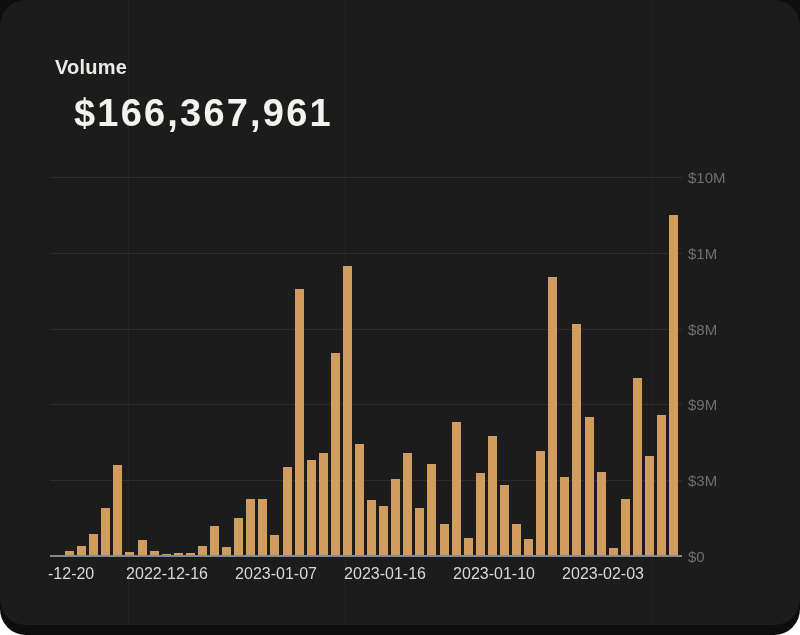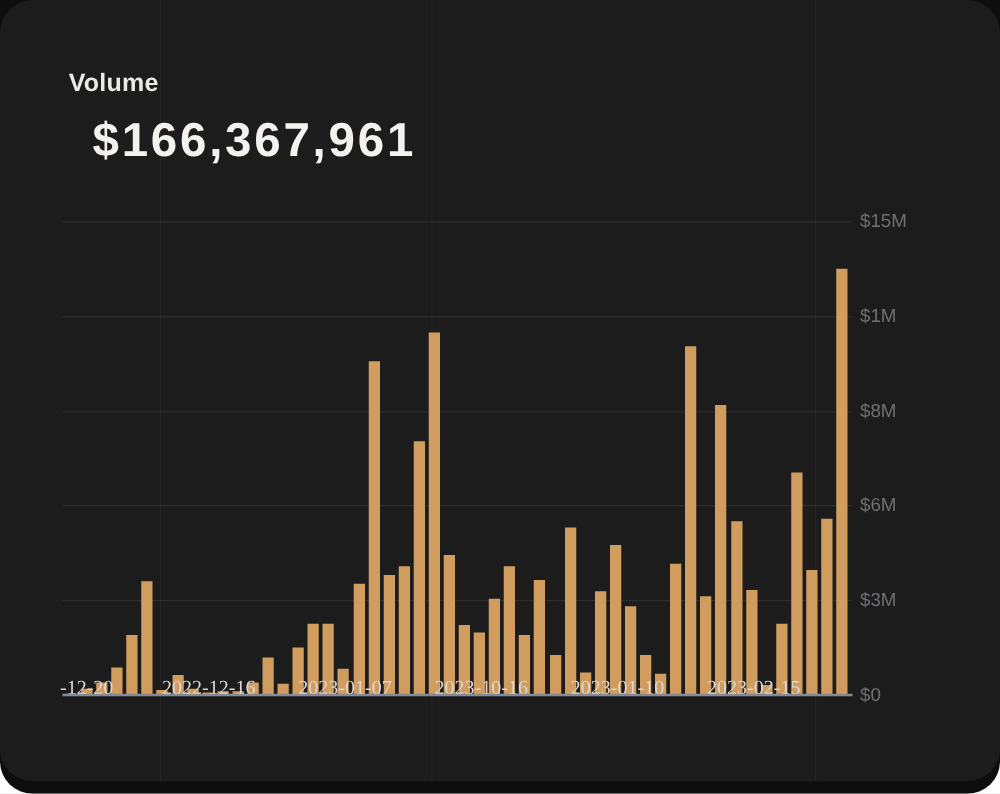--- a/index.html
+++ b/index.html
@@ -23,21 +23,21 @@
     font-size:13px;font-weight:700;cursor:pointer;box-sizing:border-box;letter-spacing:.3px;}
   .rbtn.active{background:#19191a;border-color:#bd9055;}
   
   .gridlines{position:absolute;left:50px;top:177px;width:632px;height:379px;}
   .gridline{position:absolute;left:0;width:100%;height:1px;background:rgba(255,255,255,0.08);}
   .bars{position:absolute;left:53px;top:177px;width:628px;height:379px;}
   .bar{position:absolute;bottom:0;width:9px;background:#d09d5f;}
   .axisline{position:absolute;left:50px;top:555px;width:632px;height:2px;background:#848b96;z-index:3;}
   .ylabels{position:absolute;left:688px;top:177px;width:60px;height:379px;}
   .ylabel{position:absolute;left:0;transform:translateY(-50%);font-size:15px;color:#6f6f72;}
-  .xlabels{position:absolute;left:48px;top:542px;width:704px;height:22px;overflow:hidden;font-family:Liberation Serif, serif;}
+  .xlabels{position:absolute;left:48px;top:565px;width:704px;height:22px;overflow:hidden;}
   .xlabel{position:absolute;top:0;font-size:16px;color:#d9d8d6;white-space:nowrap;}
 </style>
 </head>
 <body>
 
 <div class="stage">
   <div class="backdrop"></div>
 
   <div class="card">
     <div class="vline" style="left:128px"></div>
@@ -104,29 +104,29 @@
         <div class="bar" style="left: 543.6px; width: 9px; height: 84.4px;"></div>
         <div class="bar" style="left: 555.68px; width: 9px; height: 8.3px;"></div>
         <div class="bar" style="left: 567.76px; width: 9px; height: 57.1px;"></div>
         <div class="bar" style="left: 579.84px; width: 9px; height: 178.2px;"></div>
         <div class="bar" style="left: 591.92px; width: 9px; height: 100.1px;"></div>
         <div class="bar" style="left: 604px; width: 9px; height: 141.3px;"></div>
         <div class="bar" style="left: 616.08px; width: 9px; height: 340.6px;"></div>
       </div>
     <div class="axisline"></div>
     <div class="ylabels" id="ylabels">
-        <div class="ylabel" style="top: 0px;">$15M</div>
+        <div class="ylabel" style="top: 0px;">$10M</div>
         <div class="ylabel" style="top: 75.8px;">$1M</div>
         <div class="ylabel" style="top: 151.6px;">$8M</div>
-        <div class="ylabel" style="top: 227.4px;">$6M</div>
+        <div class="ylabel" style="top: 227.4px;">$9M</div>
         <div class="ylabel" style="top: 303.2px;">$3M</div>
         <div class="ylabel" style="top: 379px;">$0</div>
       </div>
     <div class="xlabels" id="xlabels">
         <span class="xlabel" style="left: 0px;">-12-20</span>
         <span class="xlabel" style="left: 119px; transform: translateX(-50%);">2022-12-16</span>
         <span class="xlabel" style="left: 228px; transform: translateX(-50%);">2023-01-07</span>
-        <span class="xlabel" style="left: 337px; transform: translateX(-50%);">2023-10-16</span>
+        <span class="xlabel" style="left: 337px; transform: translateX(-50%);">2023-01-16</span>
         <span class="xlabel" style="left: 446px; transform: translateX(-50%);">2023-01-10</span>
-        <span class="xlabel" style="left: 555px; transform: translateX(-50%);">2023-02-15</span>
+        <span class="xlabel" style="left: 555px; transform: translateX(-50%);">2023-02-03</span>
       </div>
   </div>
 </div>
 
 </body></html>

